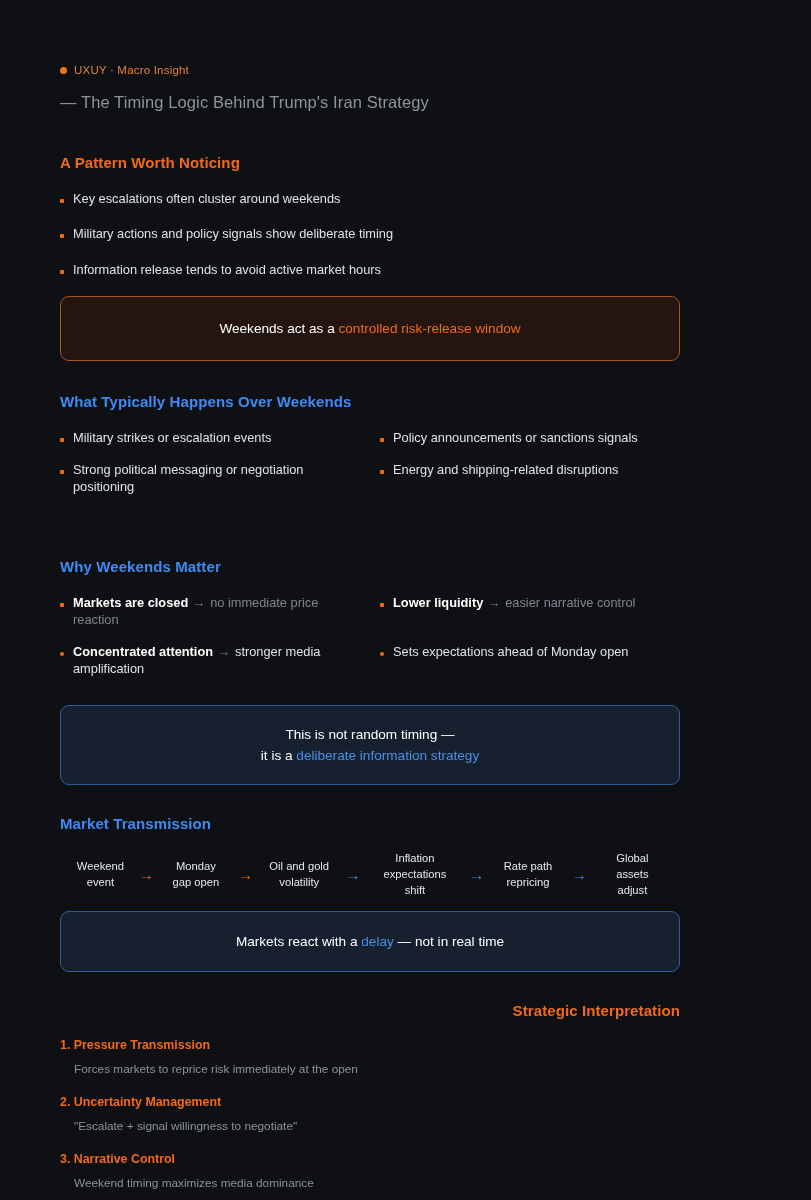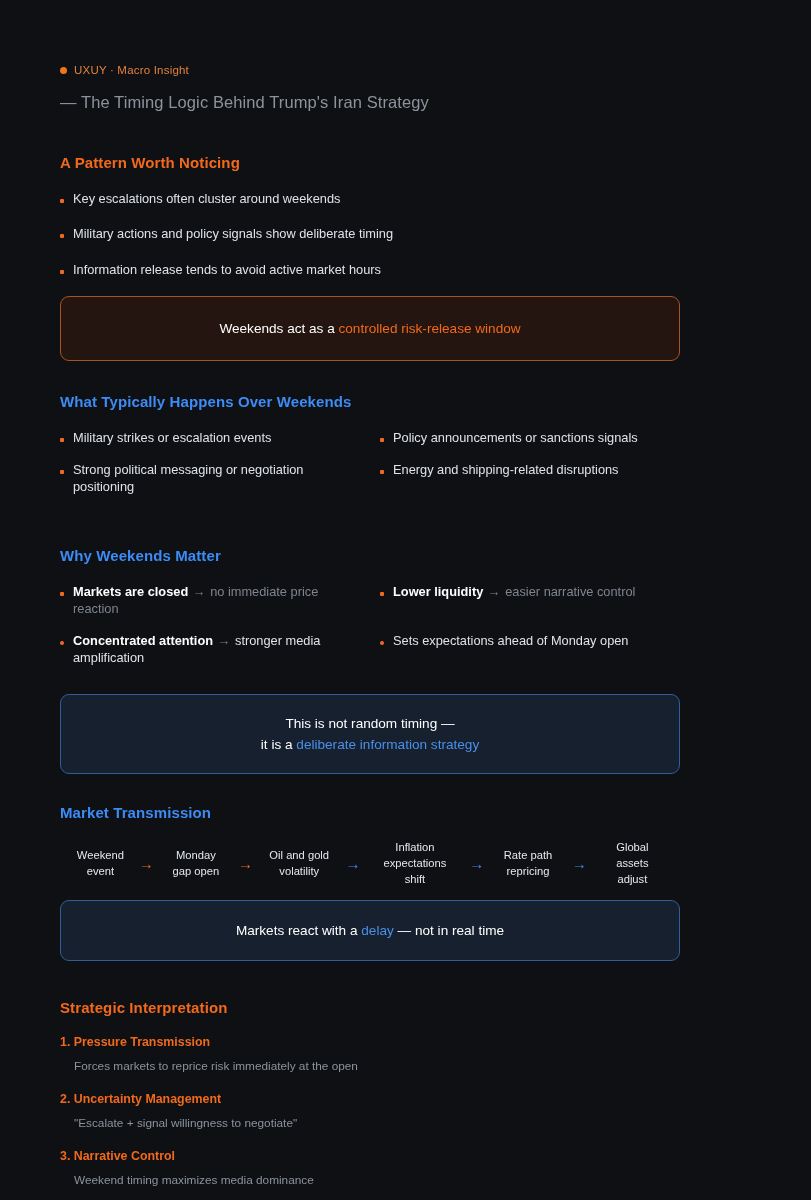--- a/index.html
+++ b/index.html
@@ -26,23 +26,23 @@
   }
   .subtitle { margin-top:17px; font-size:16.5px; color:#8d939c; letter-spacing:.1px; }
 
   
   .sec-h { font-size:15px; font-weight:bold; letter-spacing:.1px; }
   .sec-h.orange { color:#f2691b; }
   .sec-h.blue { color:#3d8bf5; }
 
   .s-pattern { margin-top:42px; }
   .s-weekends { margin-top:32px; }
-  .s-matter  { margin-top:36px; }
+  .s-matter  { margin-top:47px; }
   .s-transmission { margin-top:30px; }
-  .s-strategic { margin-top:38px; }
+  .s-strategic { margin-top:30px;text-align:right; }
 
   
   .bullets { margin-top:19px; }
   .bullets.cols { display:grid; grid-template-columns:1fr 1fr; column-gap:20px; }
   .bullet { display:flex; align-items:flex-start; gap:9px; margin-bottom:18px; }
   .bullets.cols .bullet { margin-bottom:15px; }
   .bullet-dot {
     width:4px; height:4px; background:#ef6a1e; flex:none;
     border-radius:1px; margin-top:9px;
   }

